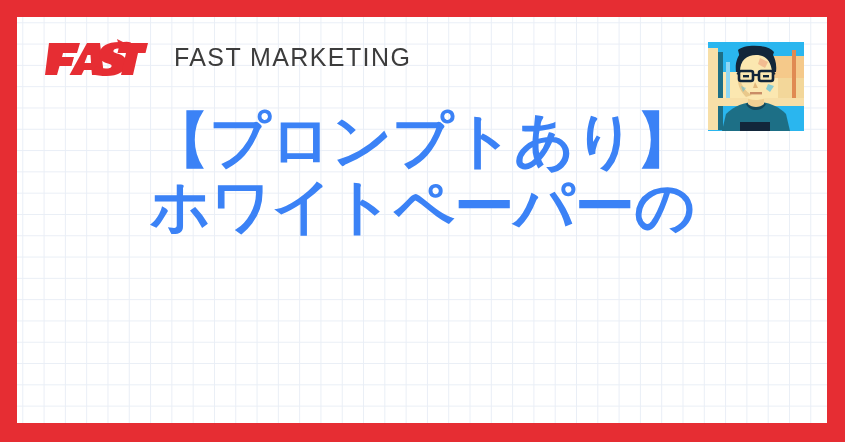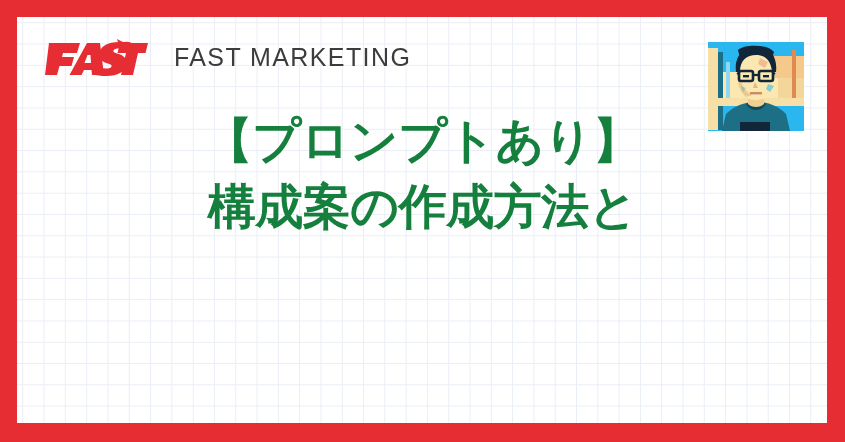--- a/index.html
+++ b/index.html
@@ -77,24 +77,24 @@
     position: absolute;
     left: 0;
     top: 108px;
     width: 845px;
     text-align: center;
   }
   .title-line {
     display: block;
     font-family: "Liberation Sans", "DejaVu Sans", sans-serif;
     font-weight: 700;
-    font-size: 48px;
+    font-size: 60px;
     line-height: 66px;
     letter-spacing: -0.5px;
-    color: #15803d;
+    color: #3b82f6;
     white-space: nowrap;
   }
 </style>
 </head>
 <body>
 
 <div id="canvas">
 
   <div class="grid-bg"></div>
 
@@ -169,16 +169,16 @@
       <path d="M47 40 L50 46 L45 46 Z" fill="#e3b97e"></path>
       <rect x="42" y="50" width="12" height="2.4" fill="#c98d67"></rect>
 
       <path d="M60 42 L66 44 L62 50 L58 47 Z" fill="#2ab6ef" opacity="0.55"></path>
       <path d="M33 44 L38 46 L35 50 Z" fill="#2ab6ef" opacity="0.4"></path>
     </svg>
   </div>
 
   <div class="title-block">
     <span class="title-line">【プロンプトあり】</span>
-    <span class="title-line">構成案の作成方法と</span>
+    <span class="title-line">ホワイトペーパーの</span>
   </div>
 
 </div>
 
 </body></html>

